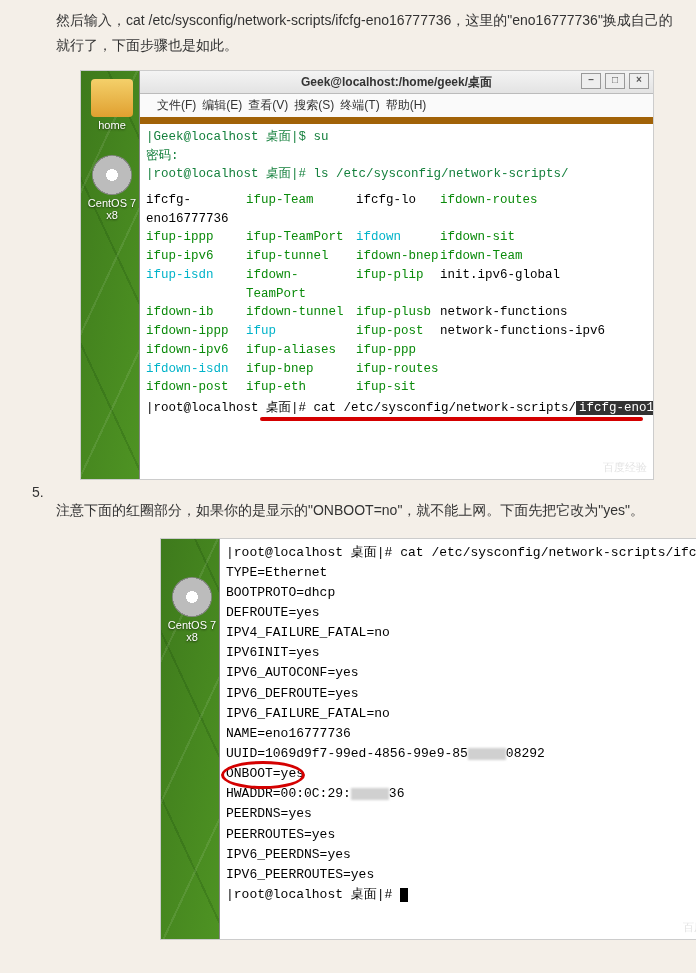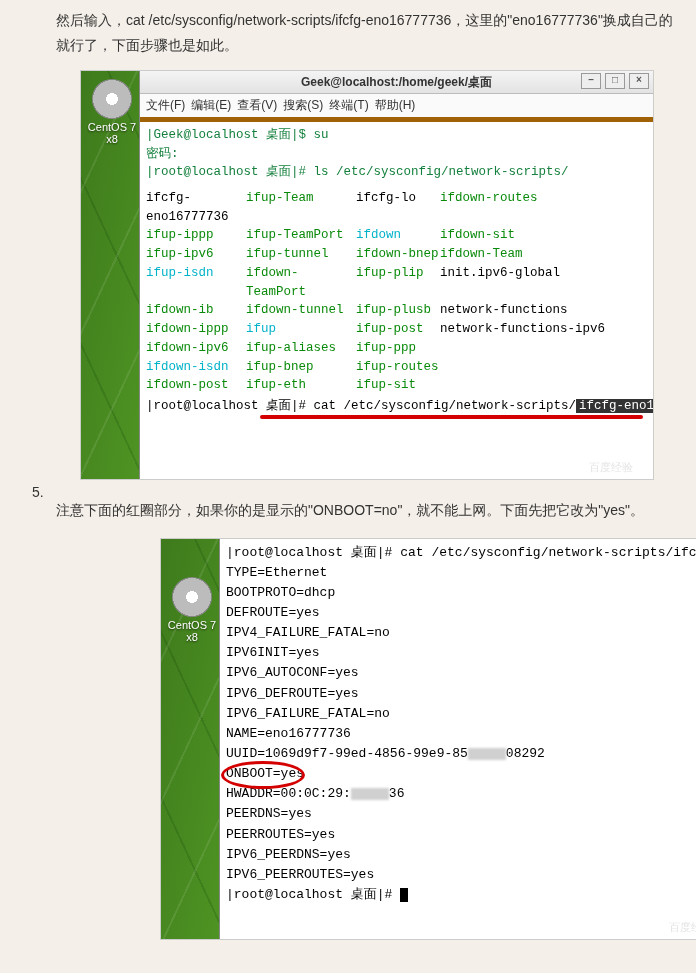--- a/index.html
+++ b/index.html
@@ -111,22 +111,22 @@
     border:1px solid #999;
     background:#eee;
     font-size:10px;
     line-height:12px;
     text-align:center;
     color:#555;
   }
   .menubar {
     font-size: 12px;
     color: #333;
-    padding: 3px 6px;
-    border-bottom: 5px solid #a16207;
+    padding: 3px 17px;
+    border-bottom: 7px solid #a16207;
     background:#fafafa;
   }
   .menubar span { margin-right: 6px; }
   .term-body {
     font-family: "Consolas","Courier New",monospace;
     font-size: 12.5px;
     line-height: 1.45;
     padding: 4px 6px 8px 6px;
     color: #15803d;
     white-space: pre;
@@ -155,21 +155,21 @@
     padding:0 3px;
   }
   .red-underline {
     height:4px;
     background:#d40000;
     margin:1px 10px 0 120px;
     border-radius:2px;
   }
   .watermark {
     position:absolute;
-    right:20px;
+    right:6px;
     bottom:4px;
     font-size:11px;
     color:rgba(0,0,0,0.12);
     font-family: Arial,sans-serif;
   }
   .window1 { height: 408px; }
   .window1 .desktop-bg { height: 408px; }
   .window2-wrap {
     margin: 14px 0 0 80px;
     width: 572px;
@@ -226,20 +226,24 @@
 </head>
 <body>
 
 <div class="doc rel">
 
   <p class="para">然后输入，cat /etc/sysconfig/network-scripts/ifcfg-eno16777736，这里的"eno16777736"换成自己的就行了，下面步骤也是如此。</p>
 
   <div class="term-window window1 rel">
     <div class="desktop-bg">
       <div class="desktop-icons" id="dicons1">
+          <div class="dicon folder">
+            <div class="ibox"></div>
+            <div>home</div>
+          </div>
           <div class="dicon cd">
             <div class="ibox"></div>
             <div>CentOS 7 x8</div>
           </div>
         </div>
       <div class="term-inner">
         <div class="titlebar">
           <span>Geek@localhost:/home/geek/桌面</span>
           <div class="wbtns">
             <div class="wbtn">–</div>

